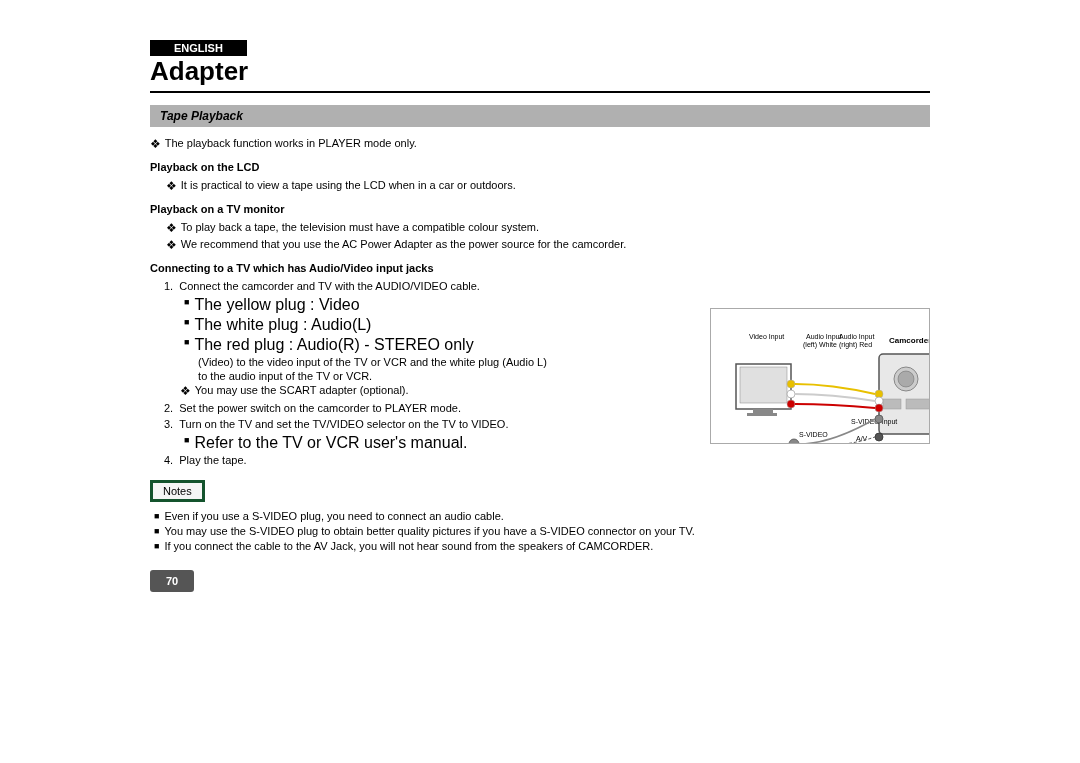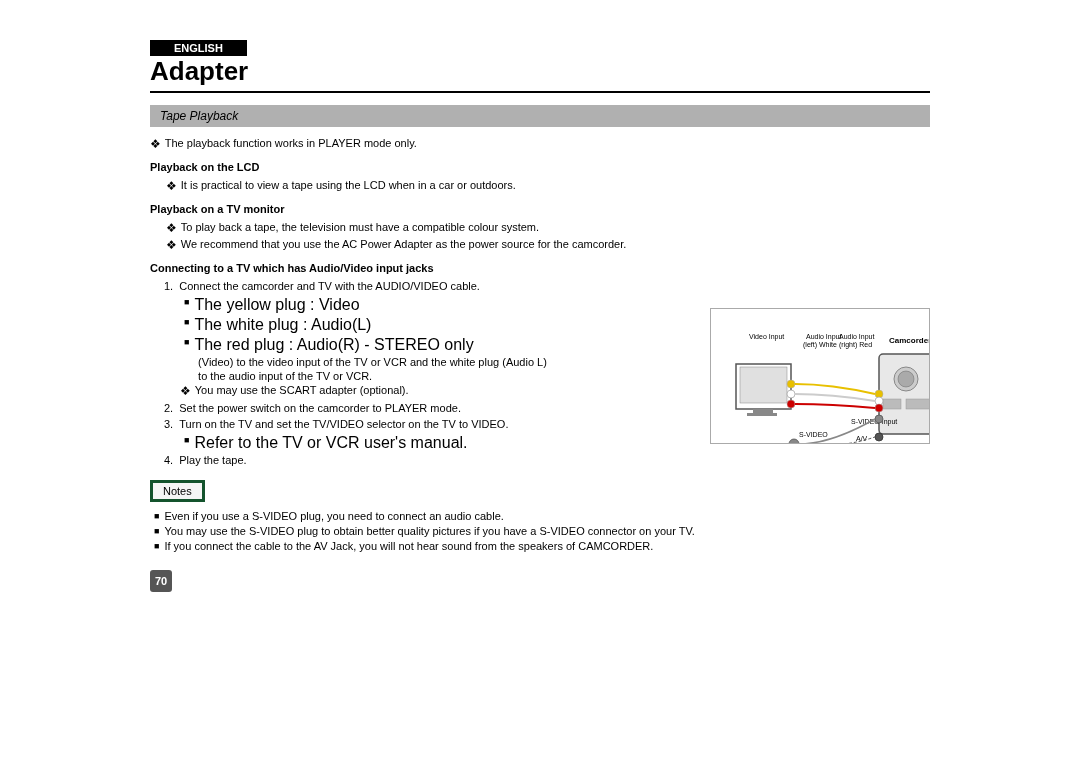--- a/index.html
+++ b/index.html
@@ -29,21 +29,21 @@
       font-size: 26px;
       font-weight: bold;
       color: #000;
       border-bottom: 2px solid #000;
       padding-bottom: 4px;
       margin-bottom: 12px;
     }
     .section-header {
       background: #b0b0b0;
       padding: 4px 10px;
-      font-weight: normal;
+      font-weight: bold;
       font-style: italic;
       font-size: 12px;
       margin-bottom: 10px;
     }
     .bullet-diamond {
       font-size: 12px;
       margin-right: 4px;
     }
     .top-bullet {
       display: flex;
@@ -151,21 +151,21 @@
       margin-top: 1px;
     }
     .page-number-box {
       display: inline-flex;
       align-items: center;
       justify-content: center;
       background: #555;
       color: #fff;
       font-weight: bold;
       font-size: 11px;
-      width: 22px;
+      width: 44px;
       height: 22px;
       border-radius: 3px;
       margin-top: 6px;
     }
     .scart-bullet {
       display: flex;
       align-items: flex-start;
       margin-left: 16px;
       margin-bottom: 4px;
       font-size: 11px;

